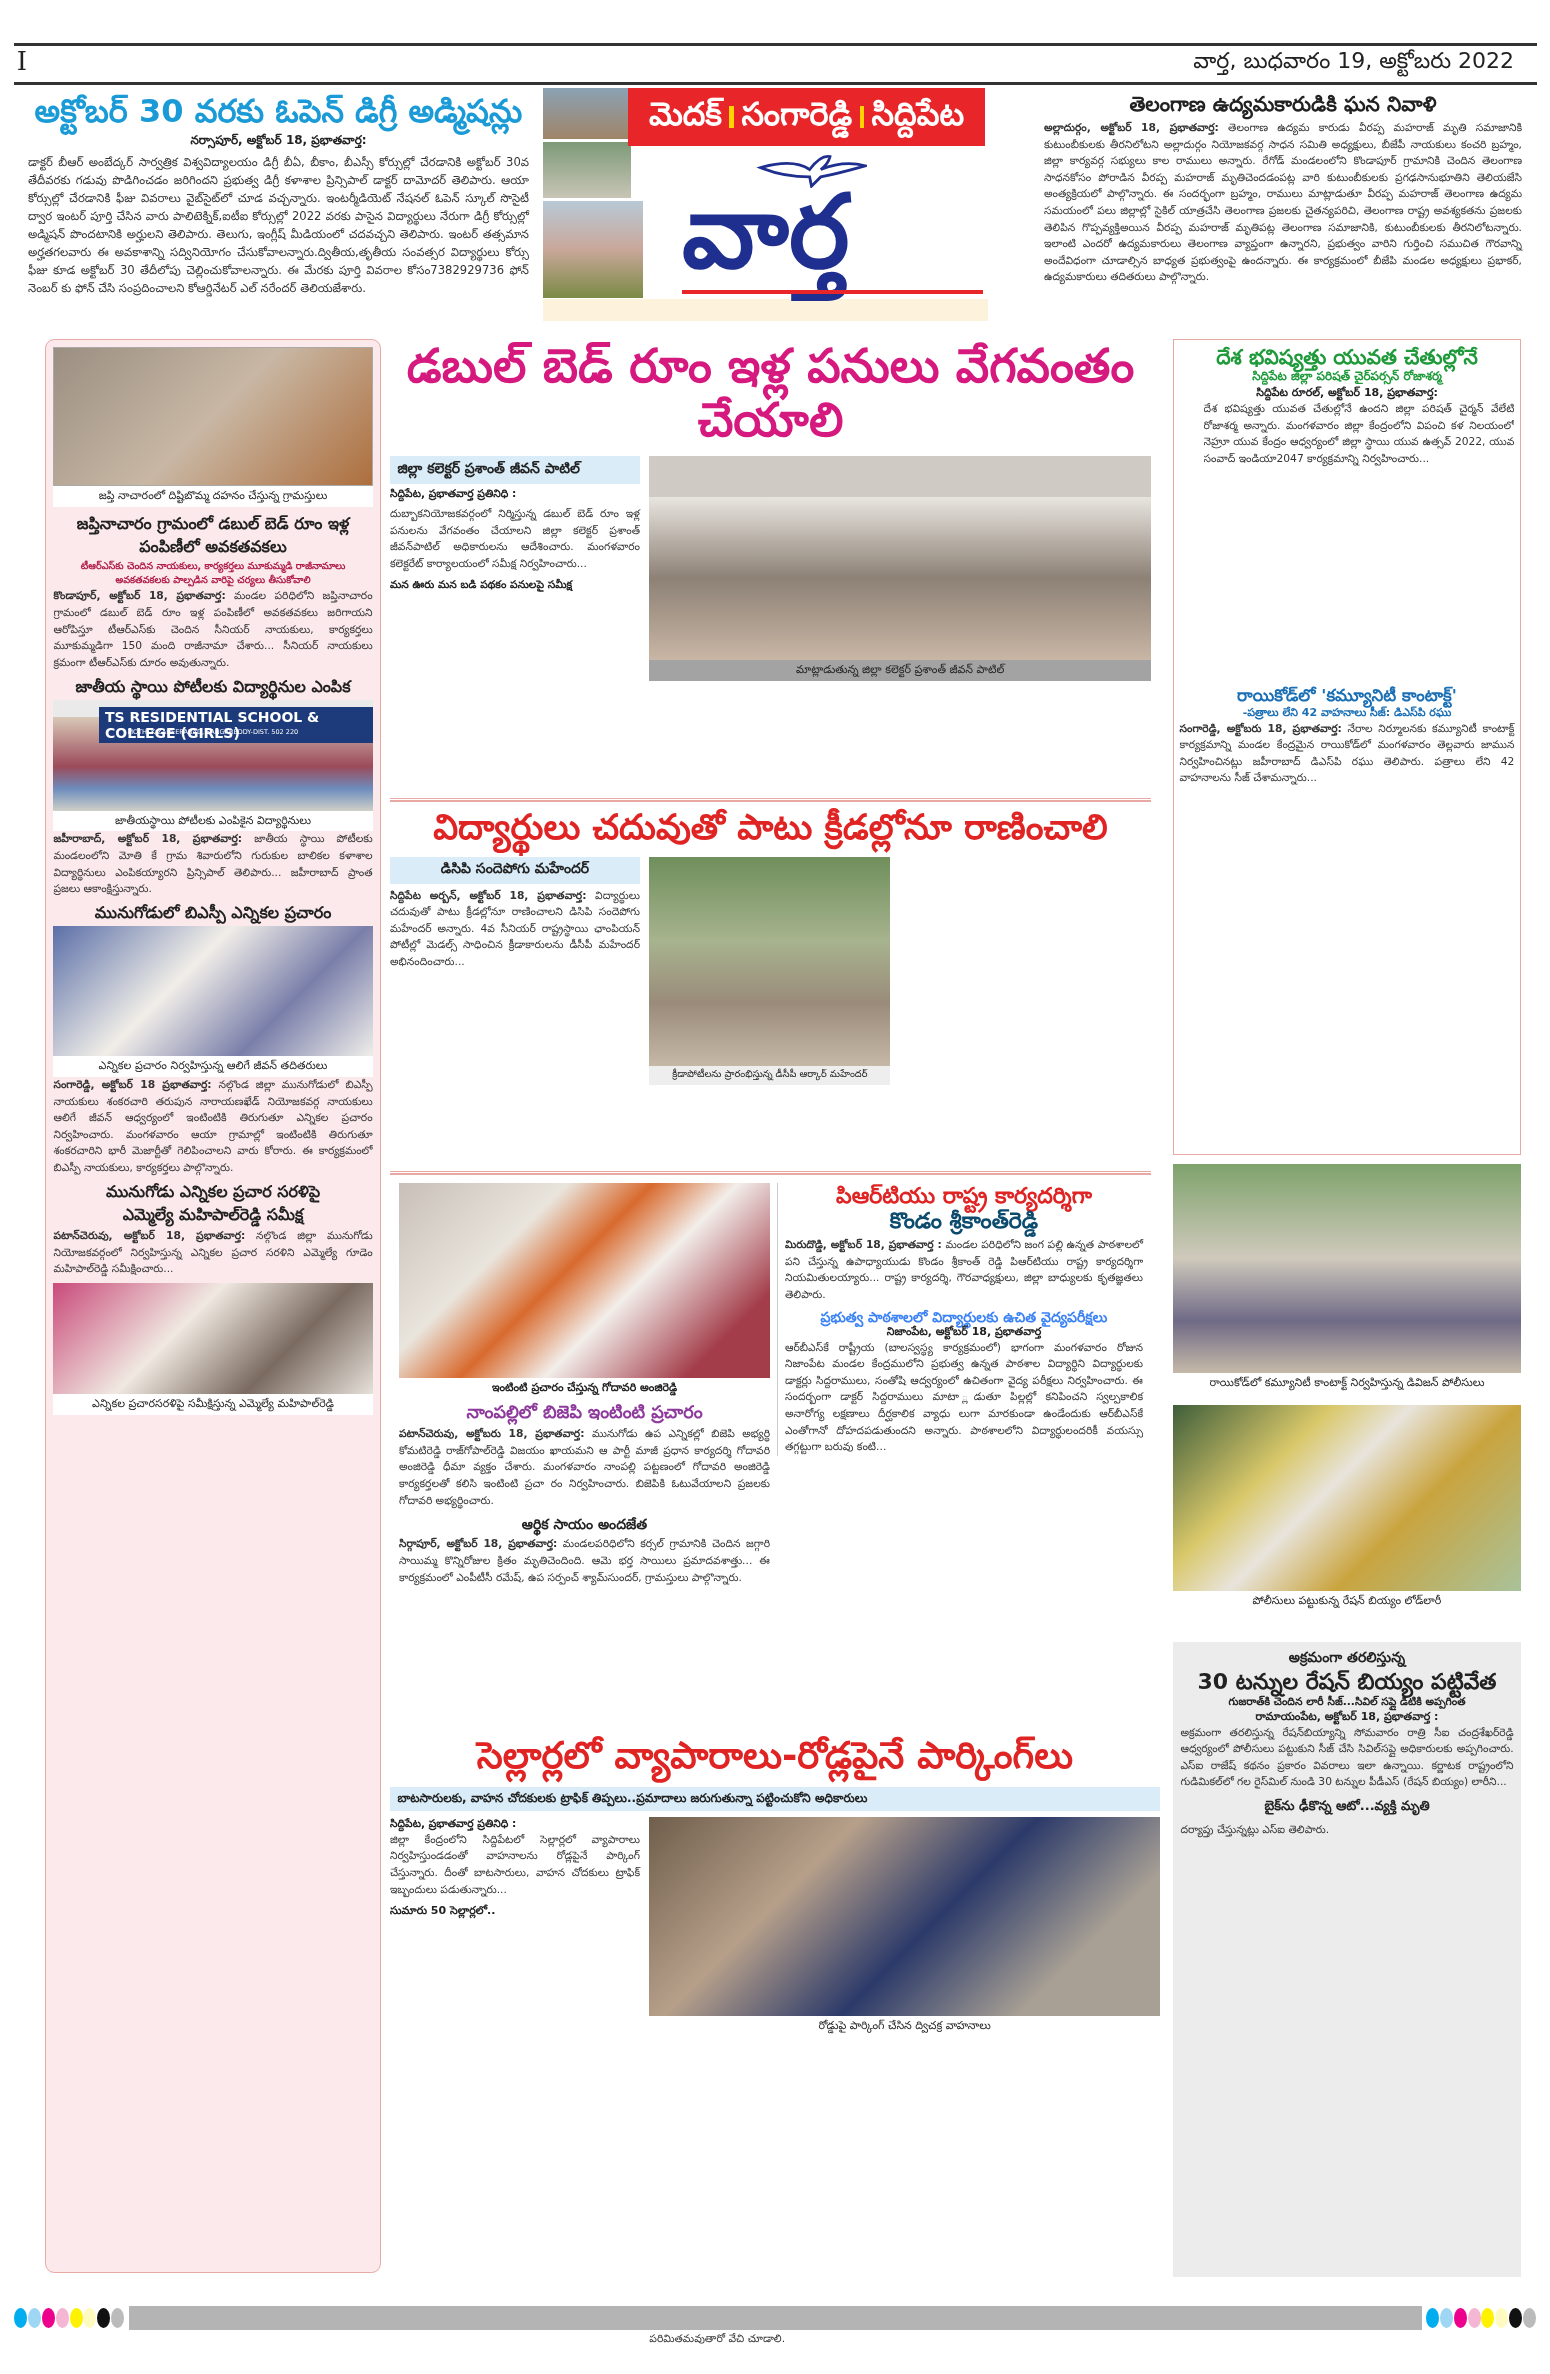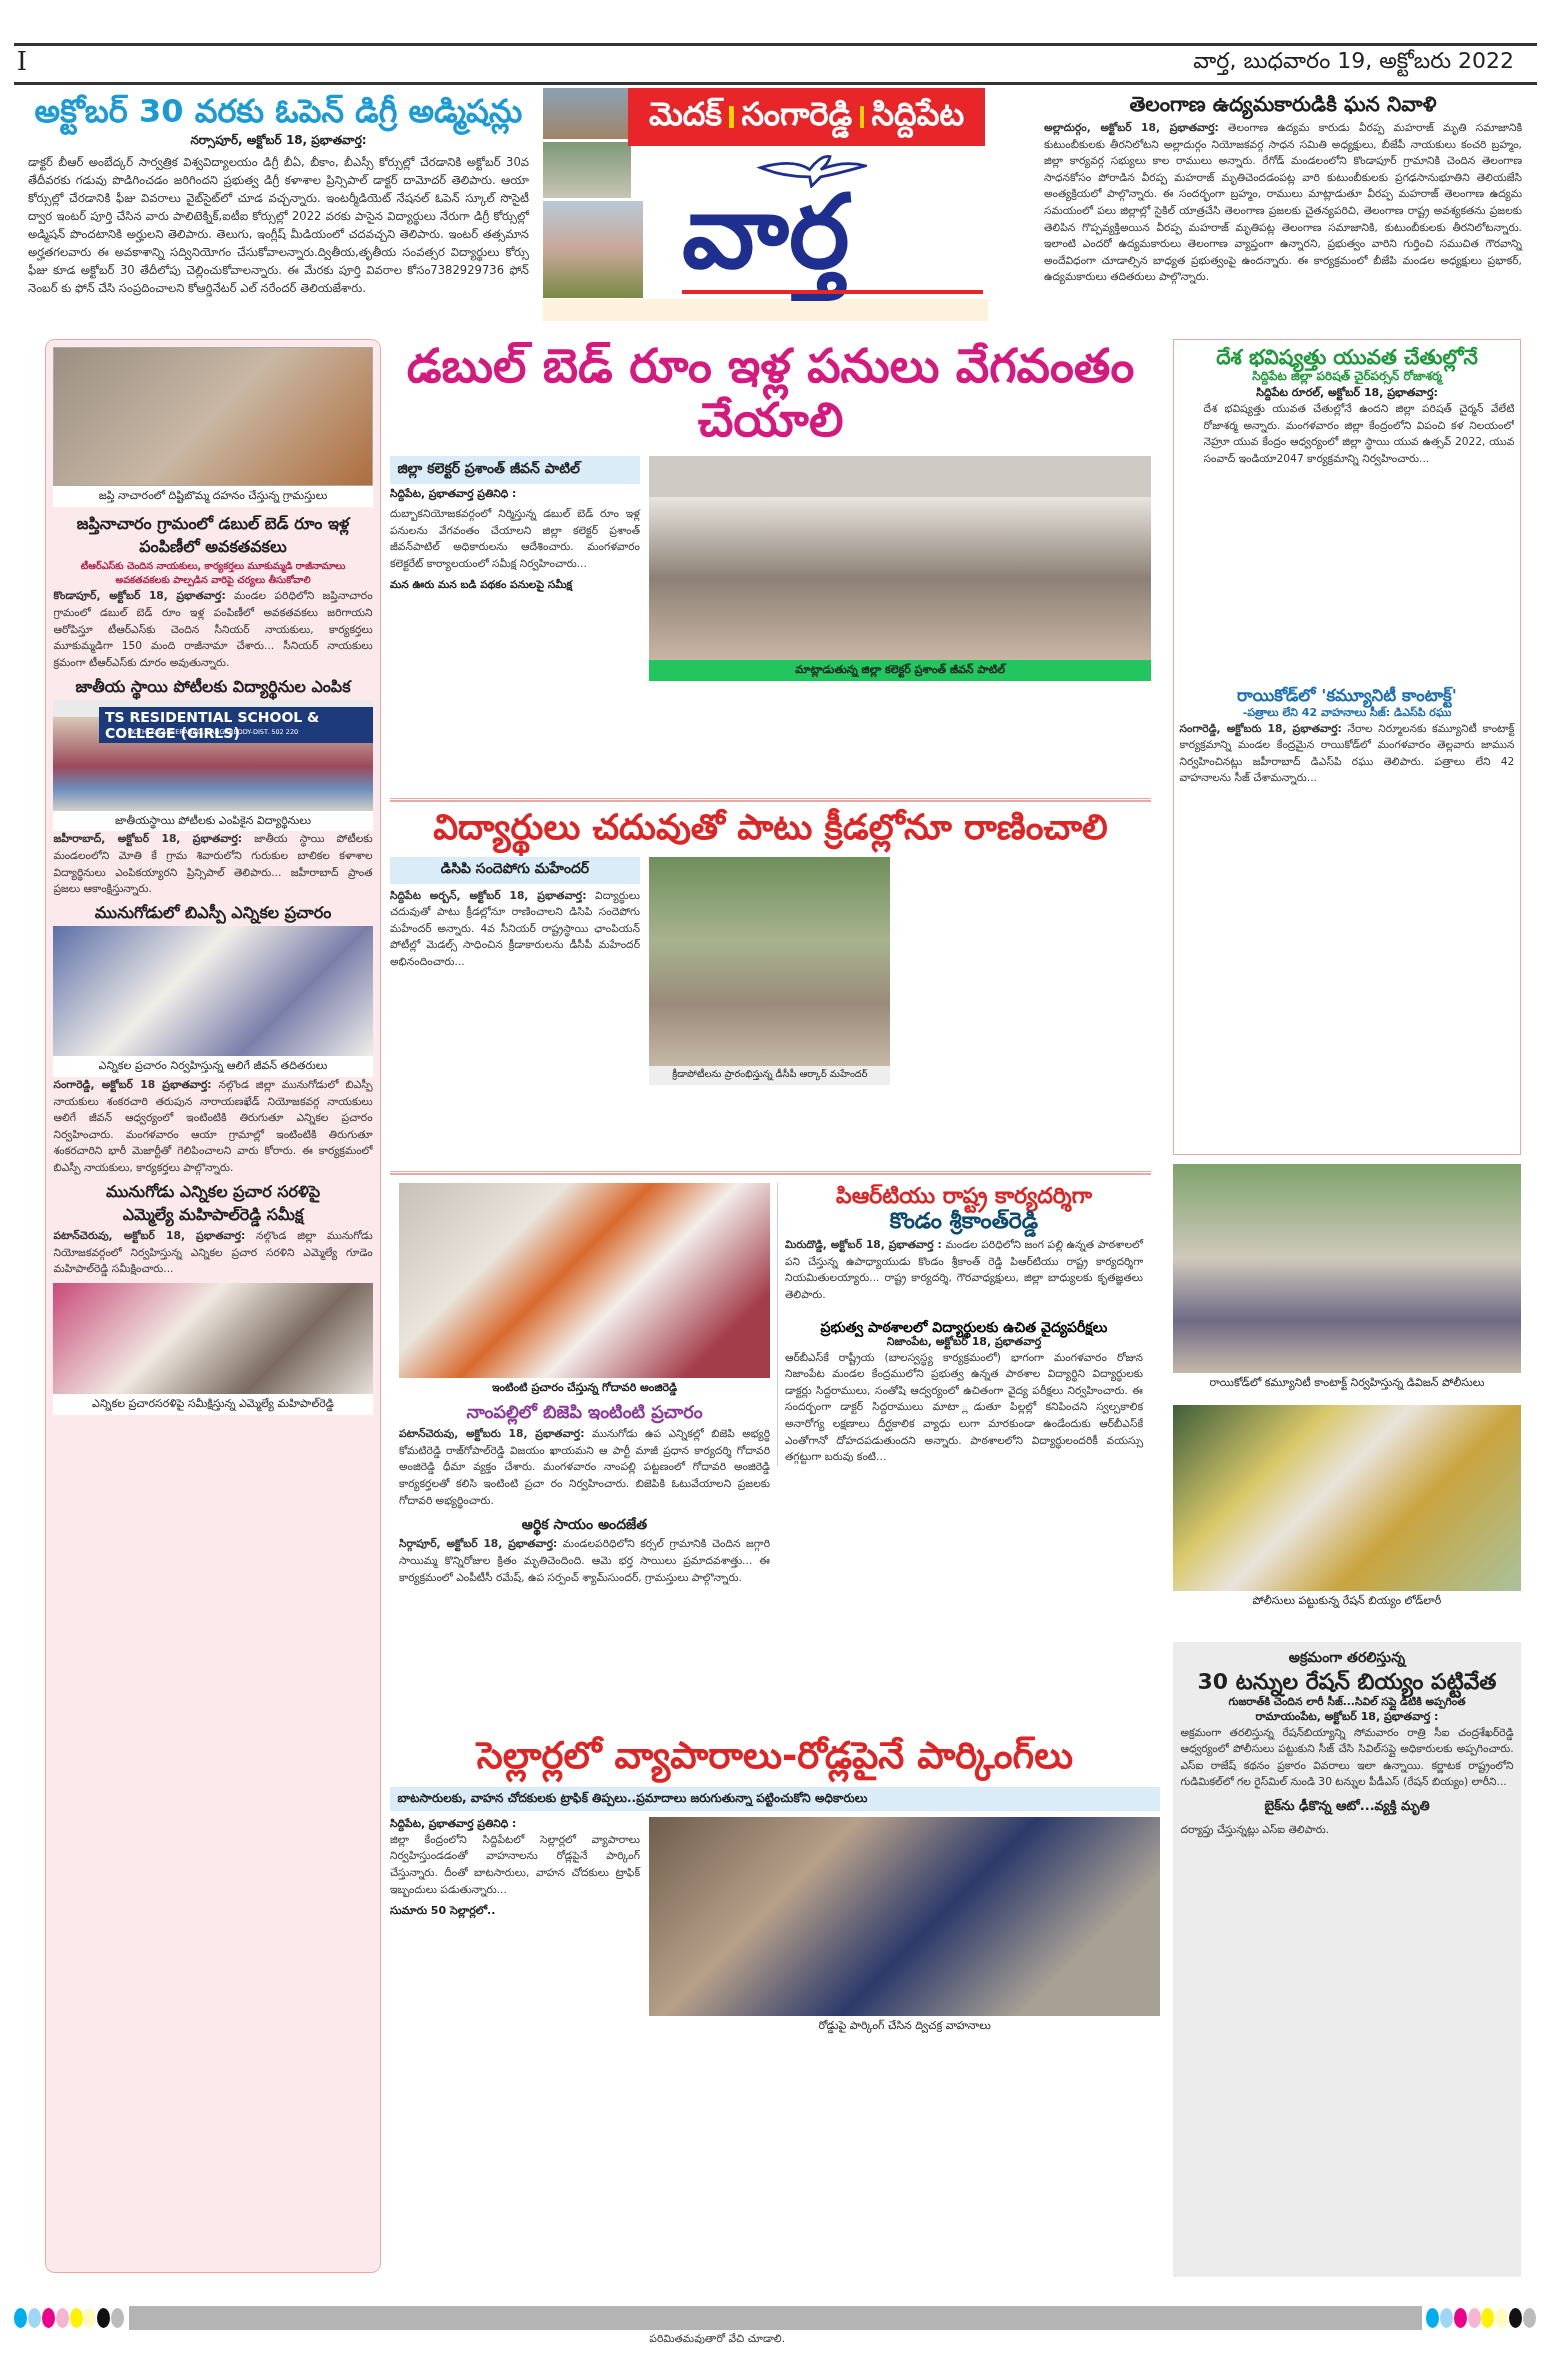--- a/index.html
+++ b/index.html
@@ -89,21 +89,21 @@
   <div class="headline" style="font-size:47px; color:#d6197e; text-align:center;">డబుల్ బెడ్ రూం ఇళ్ల పనులు వేగవంతం చేయాలి</div>
   <div style="display:flex; gap:9.3px; margin-top:9.3px;">
     <div style="width:250px;">
       <div class="bluelabel">జిల్లా కలెక్టర్ ప్రశాంత్ జీవన్ పాటిల్</div>
       <div class="dateline" style="font-size:10.7px; margin:3.7px 0;">సిద్దిపేట, ప్రభాతవార్త ప్రతినిధి :</div>
       <div class="body-text">దుబ్బాకనియోజకవర్గంలో నిర్మిస్తున్న డబుల్ బెడ్ రూం ఇళ్ల పనులను వేగవంతం చేయాలని జిల్లా కలెక్టర్ ప్రశాంత్ జీవన్‌పాటిల్ అధికారులను ఆదేశించారు. మంగళవారం కలెక్టరేట్ కార్యాలయంలో సమీక్ష నిర్వహించారు...</div>
       <div class="dateline" style="font-size:10.7px; margin-top:5.6px;">మన ఊరు మన బడి పథకం పనులపై సమీక్ష</div>
     </div>
     <div style="flex:1;">
       <div style="height:204px; background:linear-gradient(#cfcbc4 0 20%, #e8e5df 20%, #8d8176 60%, #c9b6a5);"></div>
-      <div class="caption" style="background:#22c55e;font-weight:bold;">మాట్లాడుతున్న జిల్లా కలెక్టర్ ప్రశాంత్ జీవన్ పాటిల్</div>
+      <div class="caption" style="background:#a3a3a3;">మాట్లాడుతున్న జిల్లా కలెక్టర్ ప్రశాంత్ జీవన్ పాటిల్</div>
     </div>
   </div>
 </div>
 
 <div class="abs sep-line" style="left:390px; top:798px; width:761px;"></div>
 
 <div class="abs" style="left:390px; top:807px; width:761px;">
   <div class="headline" style="font-size:35px; color:#e02424; text-align:center;">విద్యార్థులు చదువుతో పాటు క్రీడల్లోనూ రాణించాలి</div>
   <div style="display:flex; gap:9.3px; margin-top:9.3px;">
     <div style="width:250px;">
@@ -126,21 +126,21 @@
   <div class="headline" style="font-size:17.6px; color:#8e3a9c; text-align:center; margin:3.7px 0;">నాంపల్లిలో బిజెపి ఇంటింటి ప్రచారం</div>
   <div class="body-text"><span class="dateline">పటాన్‌చెరువు, అక్టోబరు 18, ప్రభాతవార్త:</span> <span>మునుగోడు ఉప ఎన్నికల్లో బిజెపి అభ్యర్థి కోమటిరెడ్డి రాజ్‌గోపాల్‌రెడ్డి విజయం ఖాయమని ఆ పార్టీ మాజీ ప్రధాన కార్యదర్శి గోదావరి అంజిరెడ్డి ధీమా వ్యక్తం చేశారు. మంగళవారం నాంపల్లి పట్టణంలో గోదావరి అంజిరెడ్డి కార్యకర్తలతో కలిసి ఇంటింటి ప్రచా రం నిర్వహించారు. బిజెపికి ఓటువేయాలని ప్రజలకు గోదావరి అభ్యర్థించారు.</span></div>
   <div class="subhead" style="font-size:14px; margin-top:7.4px;">ఆర్థిక సాయం అందజేత</div>
   <div class="body-text"><span class="dateline">సిర్గాపూర్, అక్టోబర్ 18, ప్రభాతవార్త:</span> <span>మండలపరిధిలోని కర్సల్ గ్రామానికి చెందిన జగ్గారి సాయిమ్మ కొన్నిరోజుల క్రితం మృతిచెందింది. ఆమె భర్త సాయిలు ప్రమాదవశాత్తు... ఈ కార్యక్రమంలో ఎంపీటీసీ రమేష్, ఉప సర్పంచ్ శ్యామ్‌సుందర్, గ్రామస్తులు పాల్గొన్నారు.</span></div>
 </div>
 
 <div class="abs" style="left:777px; top:1183px; width:366px; border-left:0.9px solid #ccc; padding-left:7px;">
   <div class="headline" style="font-size:22px; color:#e02424; text-align:center;">పిఆర్‌టియు రాష్ట్ర కార్యదర్శిగా</div>
   <div class="headline" style="font-size:22px; color:#0c4a6e; text-align:center;">కొండం శ్రీకాంత్‌రెడ్డి</div>
   <div class="body-text" style="margin-top:3.7px;"><span class="dateline">మిరుదొడ్డి, అక్టోబర్ 18, ప్రభాతవార్త :</span> <span>మండల పరిధిలోని జంగ పల్లి ఉన్నత పాఠశాలలో పని చేస్తున్న ఉపాధ్యాయుడు కొండం శ్రీకాంత్ రెడ్డి పిఆర్‌టియు రాష్ట్ర కార్యదర్శిగా నియమితులయ్యారు... రాష్ట్ర కార్యదర్శి, గౌరవాధ్యక్షులు, జిల్లా బాధ్యులకు కృతజ్ఞతలు తెలిపారు.</span></div>
-  <div class="headline" style="font-size:14px; color:#000000; text-align:center; margin-top:15px;">ప్రభుత్వ పాఠశాలలో విద్యార్థులకు ఉచిత వైద్యపరీక్షలు</div>
+  <div class="headline" style="font-size:14px; color:#3b82f6; text-align:center; margin-top:5px;">ప్రభుత్వ పాఠశాలలో విద్యార్థులకు ఉచిత వైద్యపరీక్షలు</div>
   <div class="dateline" style="font-size:11px; text-align:center;">నిజాంపేట, అక్టోబర్ 18, ప్రభాతవార్త</div>
   <div class="body-text">ఆర్‌బీఎస్‌కే రాష్ట్రీయ (బాలస్వస్థ్య కార్యక్రమంలో) భాగంగా మంగళవారం రోజున నిజాంపేట మండల కేంద్రములోని ప్రభుత్వ ఉన్నత పాఠశాల విద్యార్థిని విద్యార్థులకు డాక్టర్లు సిద్దరాములు, సంతోషి ఆద్వర్యంలో ఉచితంగా వైద్య పరీక్షలు నిర్వహించారు. ఈ సందర్బంగా డాక్టర్ సిద్దరాములు మాటా ్లడుతూ పిల్లల్లో కనిపించని స్వల్పకాలిక అనారోగ్య లక్షణాలు దీర్ఘకాలిక వ్యాధు లుగా మారకుండా ఉండేందుకు ఆర్‌బీఎస్‌కే ఎంతోగానో దోహదపడుతుందని అన్నారు. పాఠశాలలోని విద్యార్థులందరికీ వయస్సు తగ్గట్టుగా బరువు కంటి...</div>
 </div>
 
 <div class="abs" style="left:1173px; top:339px; width:348px; height:816px; border:1.9px solid #e8a9a5; padding:5.6px;">
   <div class="headline" style="font-size:20.4px; color:#1f9a3a; text-align:center;">దేశ భవిష్యత్తు యువత చేతుల్లోనే</div>
   <div style="font-size:12px; font-weight:bold; color:#1f9a3a; text-align:center;">సిద్దిపేట జిల్లా పరిషత్ చైర్‌పర్సన్ రోజాశర్మ</div>
   <div class="dateline" style="font-size:11px; text-align:center;">సిద్దిపేట రూరల్, అక్టోబర్ 18, ప్రభాతవార్త:</div>
   <div class="body-text" style="height:278px; overflow:hidden;margin-left:24px;">దేశ భవిష్యత్తు యువత చేతుల్లోనే ఉందని జిల్లా పరిషత్ చైర్మన్ వేలేటి రోజాశర్మ అన్నారు. మంగళవారం జిల్లా కేంద్రంలోని విపంచి కళ నిలయంలో నెహ్రూ యువ కేంద్రం ఆధ్వర్యంలో జిల్లా స్థాయి యువ ఉత్సవ్ 2022, యువ సంవాద్ ఇండియా2047 కార్యక్రమాన్ని నిర్వహించారు...</div>
   <div class="headline" style="font-size:16.7px; color:#1a6fb5; text-align:center; margin-top:7.4px;">రాయికోడ్‌లో 'కమ్యూనిటీ కాంటాక్ట్'</div>

